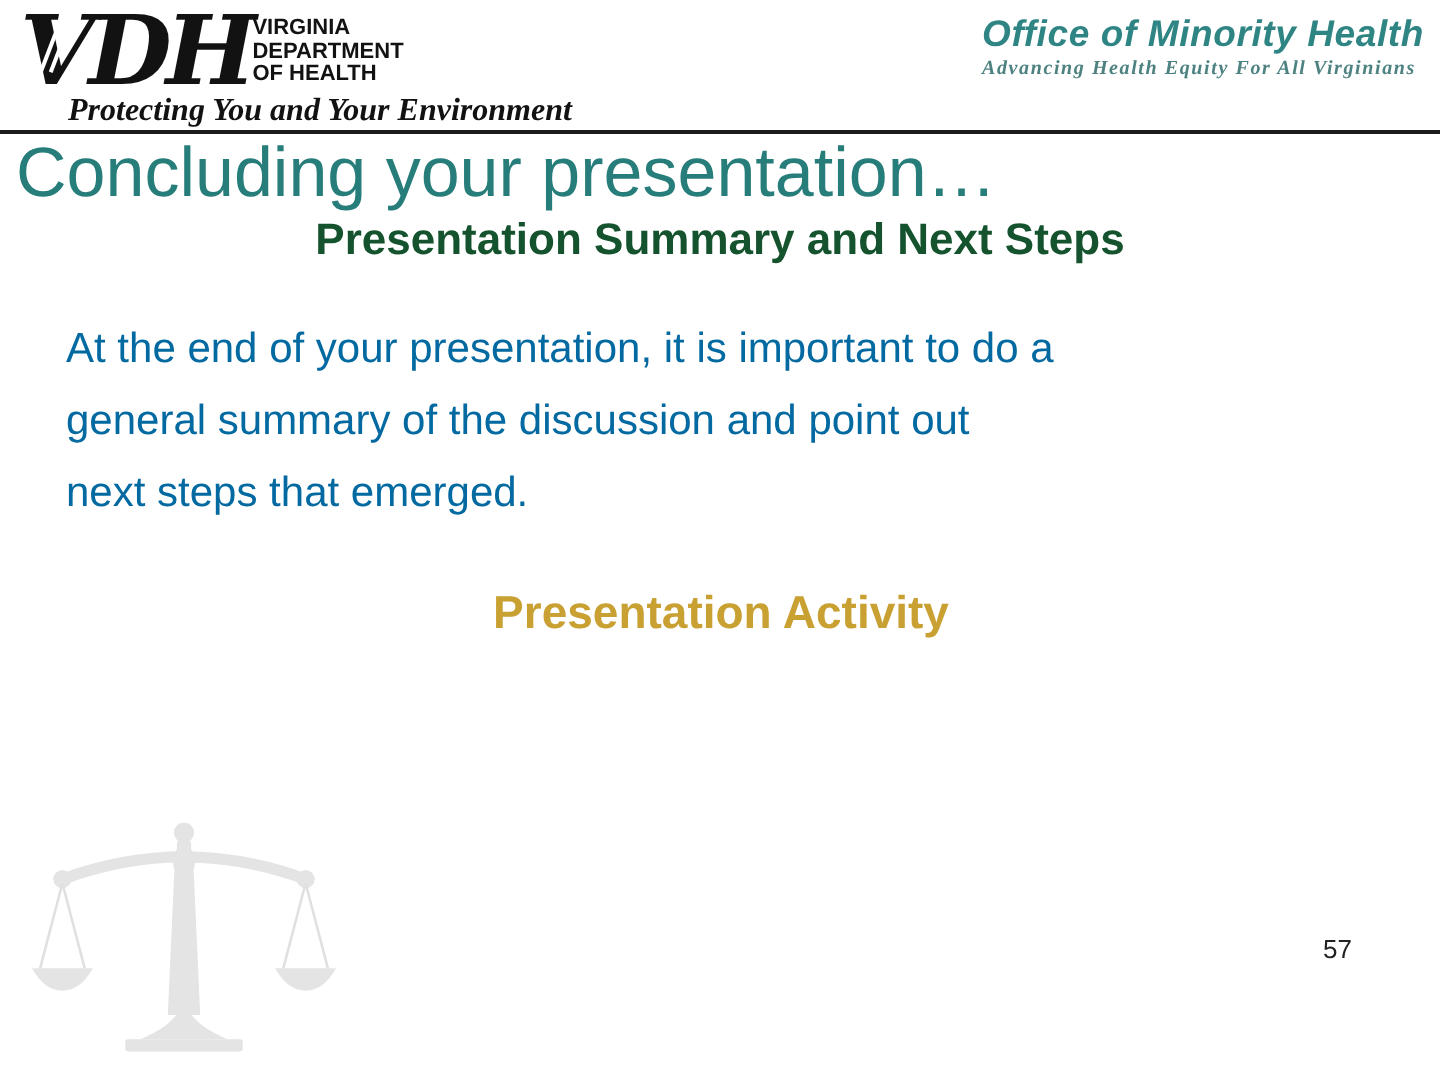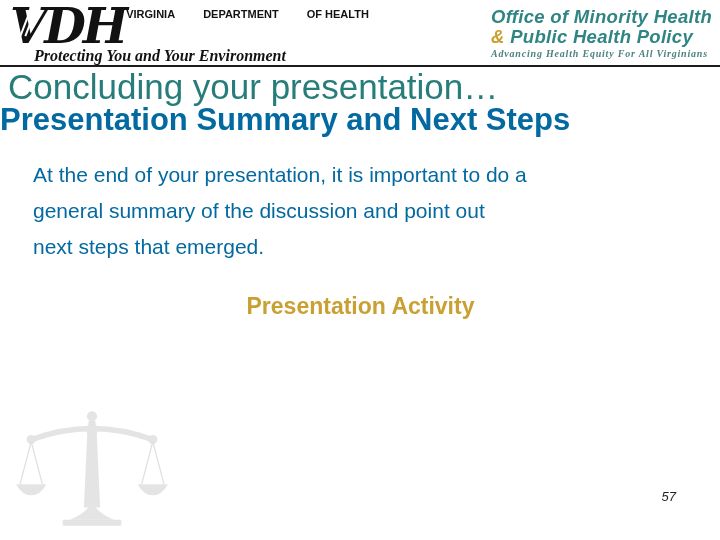--- a/index.html
+++ b/index.html
@@ -24,22 +24,22 @@
     font-size: 48px; line-height: 42px; letter-spacing: -3px; color: #121212;
     display: inline-block;
   }
   .vdh-stripe {
     position: absolute; width: 2px; background: #ffffff; top: 6px; height: 26px;
     transform: rotate(21deg);
   }
   .vdh-stripe.s1 { left: 14px; }
   .vdh-stripe.s2 { left: 19px; }
   .vdh-name {
-    display: flex; margin-left: 1px; margin-top: 4px;
-    font-weight: bold; font-size: 11px; line-height: 11.5px; color: #121212; gap: 28px;
+    display: flex; flex-direction: column; margin-left: 1px; margin-top: 4px;
+    font-weight: bold; font-size: 11px; line-height: 11.5px; color: #121212;
   }
   .vdh-tagline {
     font-family: "Liberation Serif", serif; font-style: italic; font-weight: bold;
     font-size: 16px; color: #121212; margin: 0 0 0 24px;
   }
 
   .omh-logo { position: absolute; right: 8px; top: 7px; }
   .omh-line1, .omh-line2 {
     color: #2f8583; font-weight: bold; font-size: 18.5px; line-height: 19.5px;
     letter-spacing: 0.3px; white-space: nowrap; font-style: italic;
@@ -51,38 +51,38 @@
     white-space: nowrap;
   }
 
   
   .main { position: absolute; top: 67px; left: 0; right: 0; bottom: 0; }
   .kicker {
     margin: 5px 4px 0 8px;
     color: #267d7a; font-size: 35px; font-weight: normal; line-height: 30px;
   }
   .title {
-    margin: 1px 0 0 0; 
-    color: #0369a1; font-size: 31px; font-weight: bold; line-height: 34px;
+    margin: 1px 0 0 0; text-align: center;
+    color: #14532d; font-size: 22px; font-weight: bold; line-height: 34px;
   }
   .body-text {
     margin: 20px 0 0 33px;
     color: #0369a1; font-size: 21px; font-weight: normal; line-height: 36px;
   }
   .activity-heading {
     margin: 27px 30px 0 0; text-align: center;
     color: #c9a032; font-size: 23px; font-weight: bold; line-height: 28px; padding-left: 31px;
   }
   .activity-text {
     margin: 6px 30px 0 0; text-align: center;
     color: #111; font-size: 21px; font-weight: normal; line-height: 30px;
   }
 
   .watermark { position: absolute; left: 16px; top: 341px; }
-  .page-number { position: absolute; right: 44px; top: 422px; font-size: 13px; color: #222; font-style: italic; }
+  .page-number { position: absolute; right: 44px; top: 400px; font-size: 13px; color: #222; }
 </style>
 </head>
 <body>
 
 <div class="slide">
 
   <div class="hdr">
 
     <div class="vdh-logo">
       <div class="vdh-row">
@@ -95,21 +95,20 @@
           <span>VIRGINIA</span>
           <span>DEPARTMENT</span>
           <span>OF HEALTH</span>
         </span>
       </div>
       <div class="vdh-tagline">Protecting You and Your Environment</div>
     </div>
 
     <div class="omh-logo">
       <div class="omh-line1">Office of Minority Health</div>
-      <div class="omh-line2"><span class="omh-amp">&amp;</span> <span>Public Health Policy</span></div>
       <div class="omh-tagline">Advancing Health Equity For All Virginians</div>
     </div>
 
   </div>
 
   <div class="main">
 
     <div class="kicker">Concluding your presentation…</div>
 
     <h1 class="title">Presentation Summary and Next Steps</h1>

